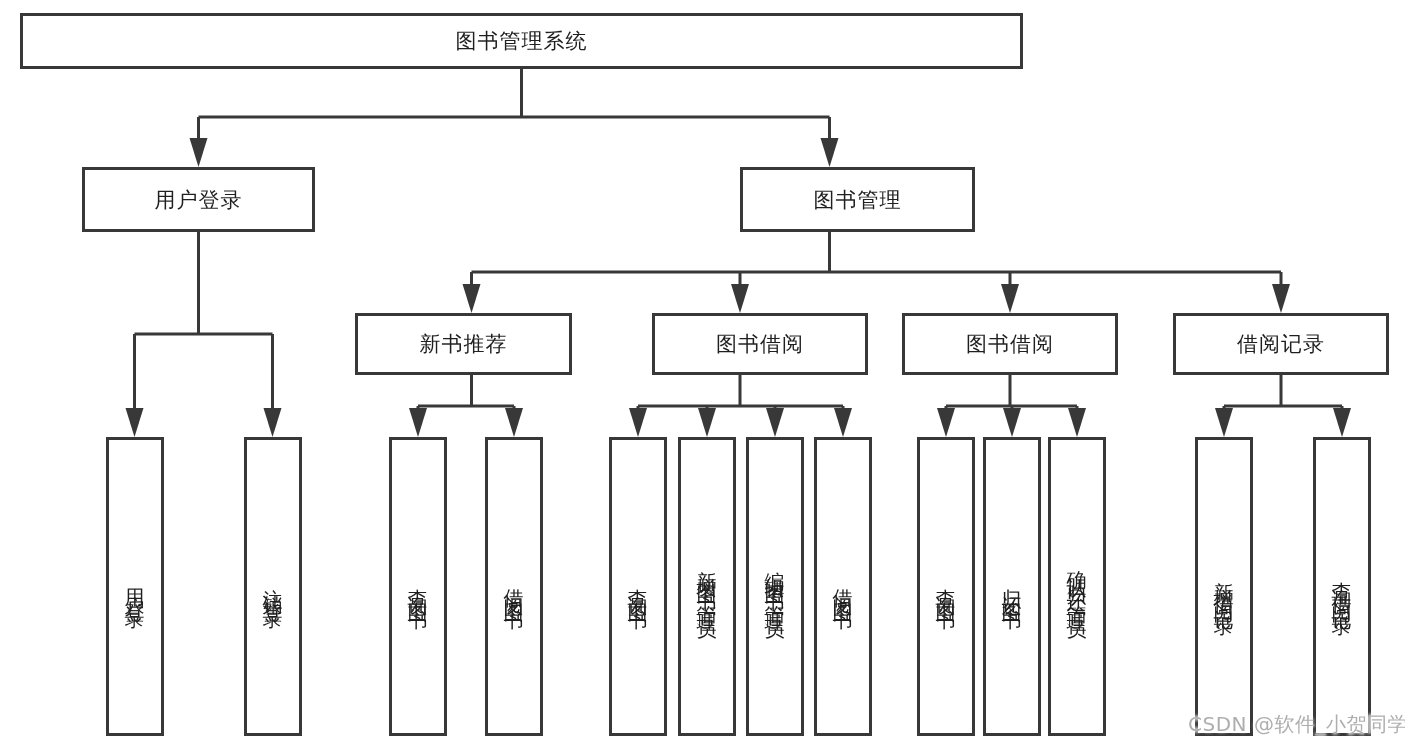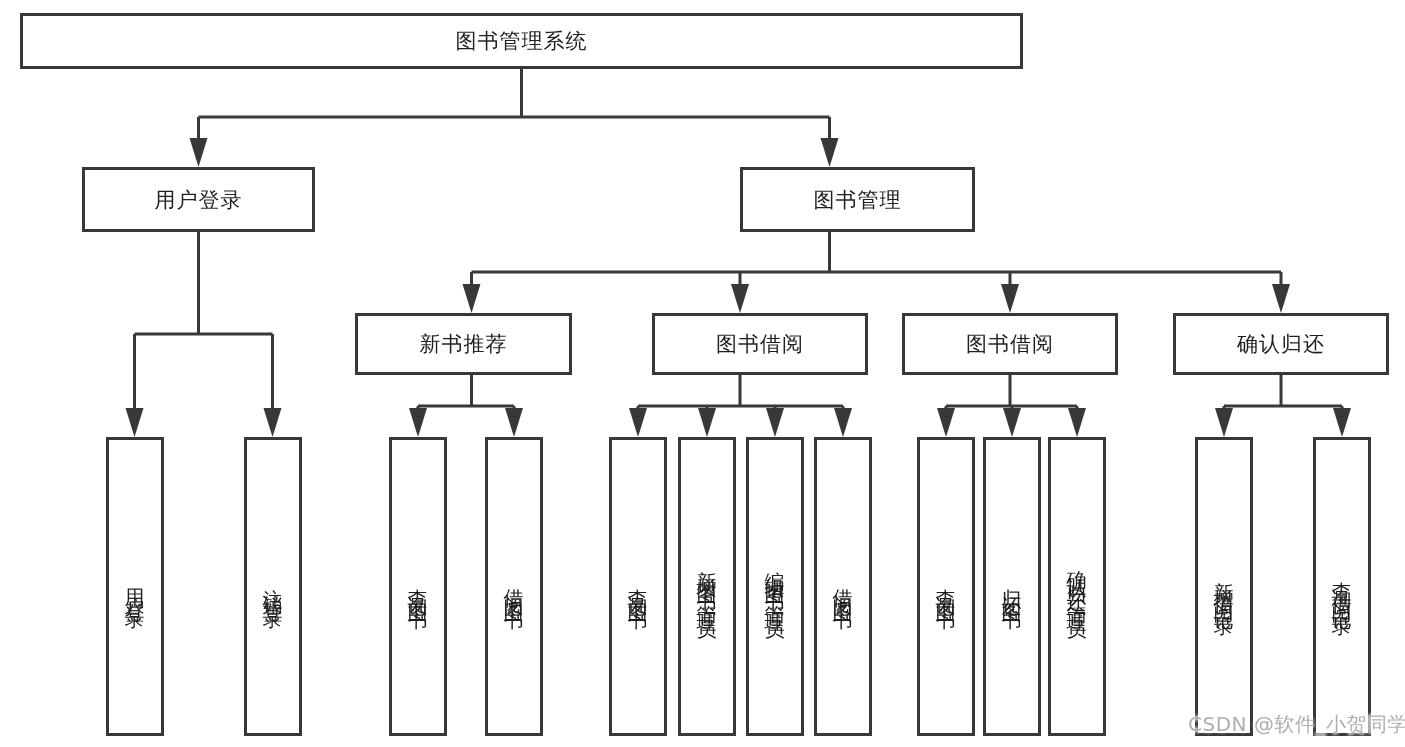--- a/index.html
+++ b/index.html
@@ -61,21 +61,21 @@
   </svg>
 
   <div class="box h" style="left:20px;top:13px;width:1003px;height:56px">图书管理系统</div>
 
   <div class="box h" style="left:82px;top:167px;width:233px;height:65px">用户登录</div>
   <div class="box h" style="left:740px;top:167px;width:235px;height:65px">图书管理</div>
 
   <div class="box h" style="left:355px;top:313px;width:217px;height:62px">新书推荐</div>
   <div class="box h" style="left:652px;top:313px;width:216px;height:62px">图书借阅</div>
   <div class="box h" style="left:902px;top:313px;width:216px;height:62px">图书借阅</div>
-  <div class="box h" style="left:1173px;top:313px;width:216px;height:62px">确认归还</div>
+  <div class="box h" style="left:1173px;top:313px;width:216px;height:62px">借阅记录</div>
 
   <div class="box v" style="left:106px;top:437px;width:58px;height:299px">
     <span>用户登录</span>
   </div>
   <div class="box v" style="left:244px;top:437px;width:58px;height:299px">
     <span>注销登录</span>
   </div>
 
   <div class="box v" style="left:389px;top:437px;width:58px;height:299px">
     <span>查询图书</span>

